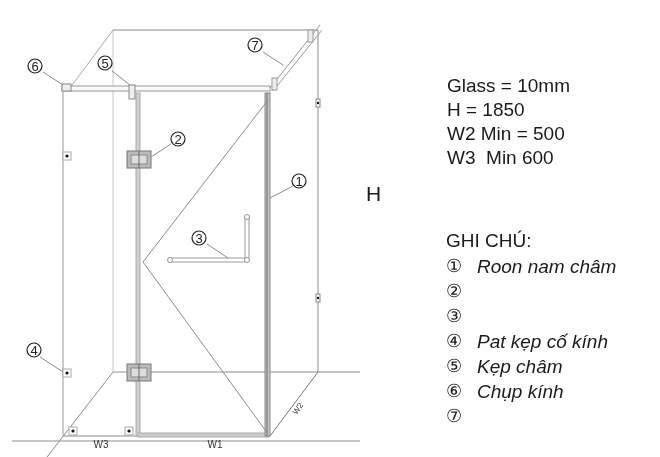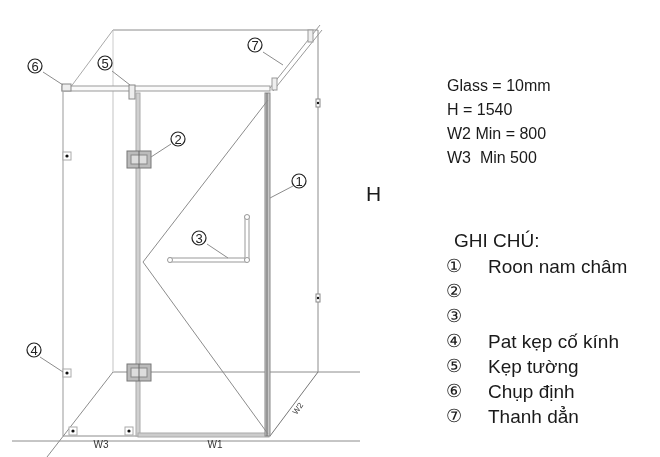--- a/index.html
+++ b/index.html
@@ -1,25 +1,25 @@
 <!DOCTYPE html>
 <html><head>
 <meta charset="utf-8">
 <style>
   html,body{margin:0;padding:0;background:#fff;}
   #root{position:relative;width:660px;height:457px;background:#fff;overflow:hidden;font-family:"Liberation Sans",sans-serif;color:#1a1a1a;}
   svg.diagram{position:absolute;left:0;top:0;}
-  .specs{position:absolute;left:447px;top:74px;font-size:16px;line-height:24px;}
+  .specs{position:absolute;left:447px;top:74px;font-size:19px;line-height:24px;}
   .specs div{white-space:pre;}
   .h-label{position:absolute;left:366px;top:182px;font-size:21px;}
   .notes{position:absolute;left:446px;top:228px;font-size:19px;}
-  .notes .title{margin-left:8px;line-height:26px;}
+  .notes .title{margin-left:0;line-height:26px;}
   .notes .item{display:flex;align-items:center;height:25px;line-height:25px;}
   .notes .num{width:26px;font-size:18px;text-align:left;}
-  .notes .txt{margin-left:16px;}
+  .notes .txt{margin-left:5px;font-style:italic;}
   .callout{font-family:"Liberation Sans",sans-serif;font-size:13px;fill:#222;}
   .dimtxt{font-family:"Liberation Sans",sans-serif;font-size:10px;fill:#333;}
 </style>
 </head>
 <body>
 
 <div id="root">
 
   <svg class="diagram" width="440" height="457" viewBox="0 0 440 457">
     <g stroke="#8c8c8c" fill="none" stroke-width="1">
@@ -123,48 +123,47 @@
       <text x="101" y="448">W3</text>
       <text x="215" y="448">W1</text>
       <text x="300" y="410" font-size="8" transform="rotate(-55 300 410)">W2</text>
     </g>
   </svg>
 
   <div class="h-label">H</div>
 
   <div class="specs">
     <div>Glass = 10mm</div>
-    <div>H = 1540</div>
-    <div>W2 Min = 800</div>
-    <div>W3  Min 500</div>
+    <div>H = 1850</div>
+    <div>W2 Min = 500</div>
+    <div>W3  Min 600</div>
   </div>
 
   <div class="notes">
     <div class="title">GHI CHÚ:</div>
     <div class="item">
         <span class="num">①</span>
         <span class="txt">Roon nam châm</span>
       </div>
     <div class="item">
         <span class="num">②</span>
       </div>
     <div class="item">
         <span class="num">③</span>
       </div>
     <div class="item">
         <span class="num">④</span>
         <span class="txt">Pat kẹp cố kính</span>
       </div>
     <div class="item">
         <span class="num">⑤</span>
-        <span class="txt">Kẹp tường</span>
+        <span class="txt">Kẹp châm</span>
       </div>
     <div class="item">
         <span class="num">⑥</span>
-        <span class="txt">Chụp định</span>
+        <span class="txt">Chụp kính</span>
       </div>
     <div class="item">
         <span class="num">⑦</span>
-        <span class="txt">Thanh dẳn</span>
       </div>
   </div>
 
 </div>
 
 </body></html>

